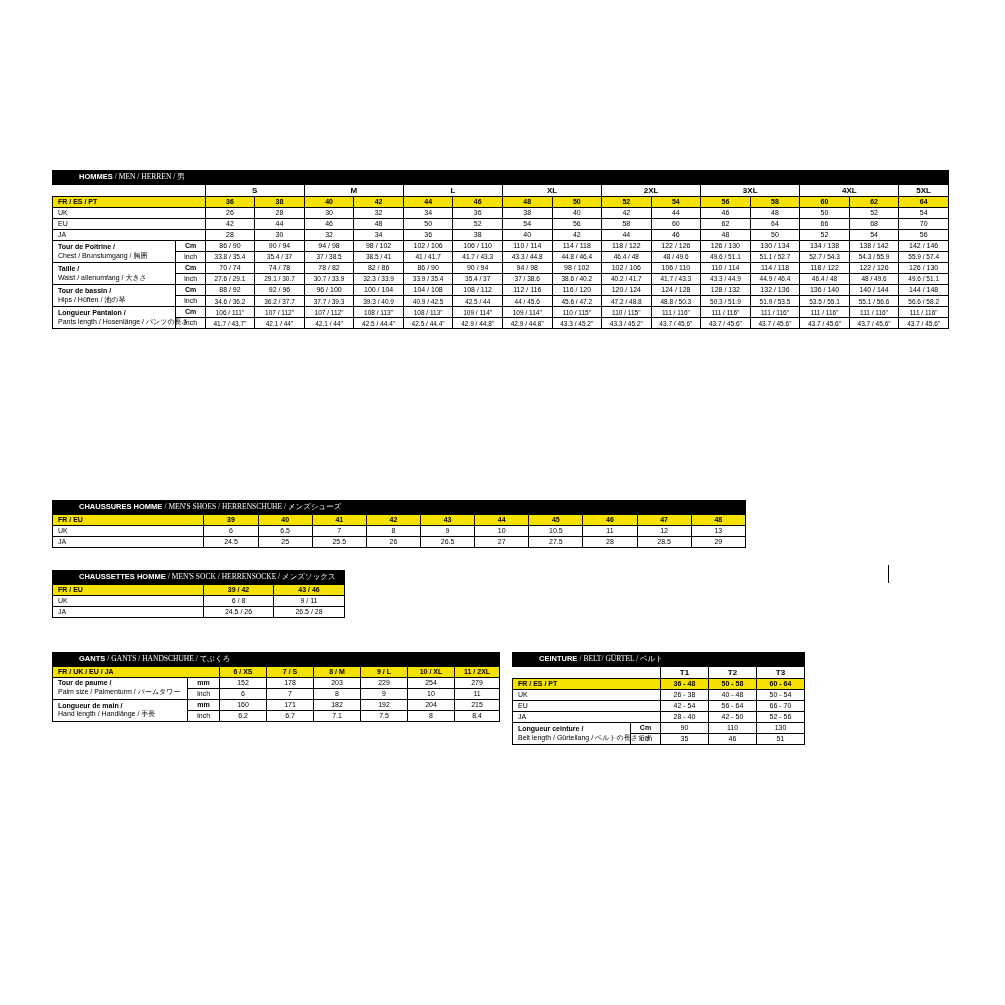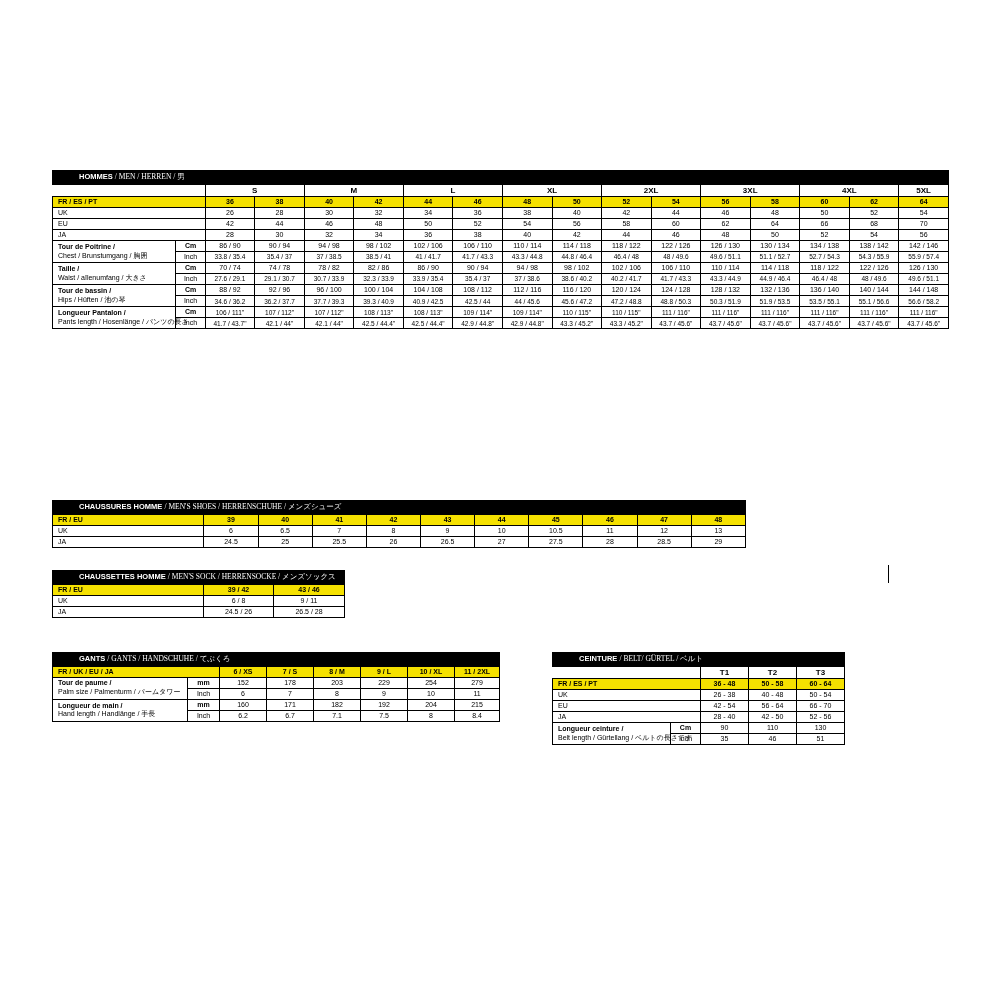--- a/index.html
+++ b/index.html
@@ -82,21 +82,21 @@
   }
   td.unit.inch { font-weight: normal; }
   td.small { font-size: 6.5px; }
   .left { text-align: left; padding-left: 5px; }
 
   
   #men-table { position: absolute; left: 52px; top: 170px; width: 897px; }
   #shoes-table { position: absolute; left: 52px; top: 500px; width: 694px; }
   #socks-table { position: absolute; left: 52px; top: 570px; width: 292px; }
   #gloves-table { position: absolute; left: 52px; top: 652px; width: 447px; }
-  #belt-table { position: absolute; left: 552px; top: 652px; width: 292px; }
+  #belt-table { position: absolute; left: 512px; top: 652px; width: 292px; }
 
   .mark {
     position: absolute;
     left: 888px;
     top: 565px;
     width: 1px;
     height: 18px;
     background: #000;
   }
 </style>

